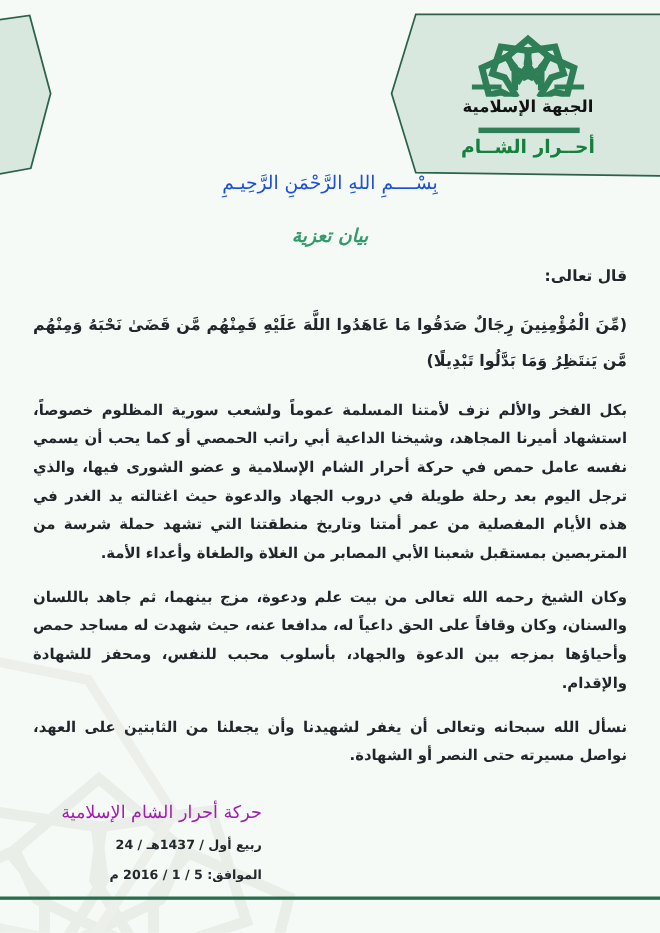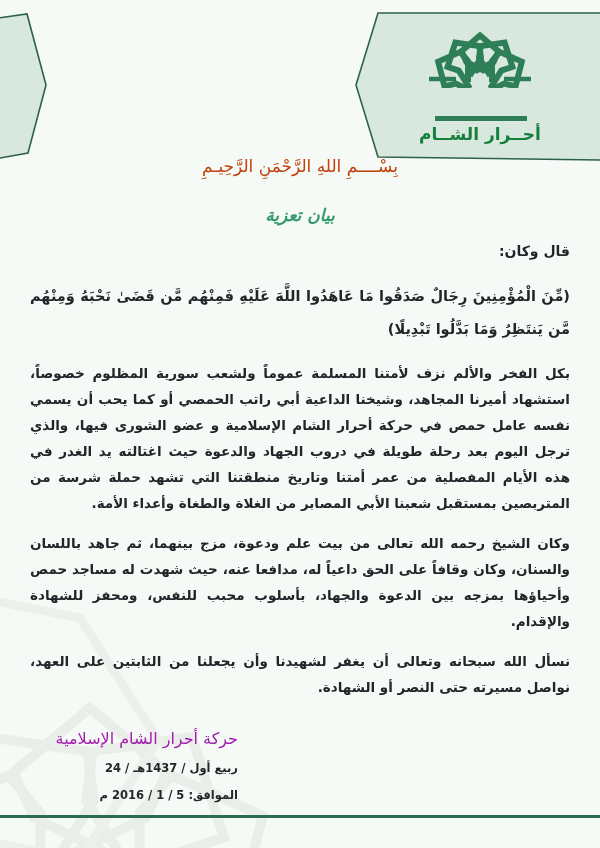--- a/index.html
+++ b/index.html
@@ -19,21 +19,21 @@
     font-size:15px;font-weight:bold;color:#101312;direction:rtl;
   }
   .logo-bar{position:absolute;top:116px;left:75px;width:92px;height:5px;background:#2e7f58;}
   .movement-name{
     position:absolute;top:124px;left:0;width:240px;
     font-size:17px;font-weight:bold;color:#15803d;direction:rtl;letter-spacing:0;
   }
   
   .basmala{
     position:absolute;top:156px;left:0;width:600px;text-align:center;
-    font-size:17px;color:#c2410c;direction:rtl;font-family:"DejaVu Serif", serif;
+    font-size:17px;color:#1d4ed8;direction:rtl;font-family:"DejaVu Serif", serif;
   }
   .doc-title{
     position:absolute;top:205px;left:0;width:600px;text-align:center;
     font-size:17px;font-weight:bold;color:#359a6b;direction:rtl;font-style:italic;
   }
   
   .content{
     position:absolute;top:240px;left:30px;width:540px;
     direction:rtl;text-align:justify;color:#21262a;
   }
@@ -106,29 +106,30 @@
         </g>
       <g transform="rotate(32)">
           <path d="M-8 0 L-8 -14 L-13 -20 L0 -31 L13 -20 L8 -14 L8 0"></path>
         </g>
       <g transform="rotate(64)">
           <path d="M-8 0 L-8 -14 L-13 -20 L0 -31 L13 -20 L8 -14 L8 0"></path>
         </g>
       <path d="M-34 -2 H-16 M16 -2 H34" stroke-width="3"></path>
     </g>
   </svg>
+  <div class="front-name">الجبهة الإسلامية</div>
   <div class="logo-bar"></div>
   <div class="movement-name">أحــرار الشــام</div>
 </div>
 
 <div class="basmala">بِسْــــمِ اللهِ الرَّحْمَنِ الرَّحِيـمِ</div>
 <div class="doc-title">بيان تعزية</div>
 
 <div class="content">
-  <div class="quote-intro">قال وكان:</div>
+  <div class="quote-intro">قال تعالى:</div>
   <div class="verse">(مِّنَ الْمُؤْمِنِينَ رِجَالٌ صَدَقُوا مَا عَاهَدُوا اللَّهَ عَلَيْهِ فَمِنْهُم مَّن قَضَىٰ نَحْبَهُ وَمِنْهُم مَّن يَنتَظِرُ وَمَا بَدَّلُوا تَبْدِيلًا)</div>
   <div class="para">بكل الفخر والألم نزف لأمتنا المسلمة عموماً ولشعب سورية المظلوم خصوصاً، استشهاد أميرنا المجاهد، وشيخنا الداعية أبي راتب الحمصي أو كما يحب أن يسمي نفسه عامل حمص في حركة أحرار الشام الإسلامية و عضو الشورى فيها، والذي ترجل اليوم بعد رحلة طويلة في دروب الجهاد والدعوة حيث اغتالته يد الغدر في هذه الأيام المفصلية من عمر أمتنا وتاريخ منطقتنا التي تشهد حملة شرسة من المتربصين بمستقبل شعبنا الأبي المصابر من الغلاة والطغاة وأعداء الأمة.</div>
   <div class="para">وكان الشيخ رحمه الله تعالى من بيت علم ودعوة، مزج بينهما، ثم جاهد باللسان والسنان، وكان وقافاً على الحق داعياً له، مدافعا عنه، حيث شهدت له مساجد حمص وأحياؤها بمزجه بين الدعوة والجهاد، بأسلوب محبب للنفس، ومحفز للشهادة والإقدام.</div>
   <div class="para">نسأل الله سبحانه وتعالى أن يغفر لشهيدنا وأن يجعلنا من الثابتين على العهد، نواصل مسيرته حتى النصر أو الشهادة.</div>
 </div>
 
 <div class="signature">
   <div class="sig-org">حركة أحرار الشام الإسلامية</div>
   <div class="sig-date">24 / ربيع أول / 1437هـ</div>
   <div class="sig-date">الموافق: 5 / 1 / 2016 م</div>

